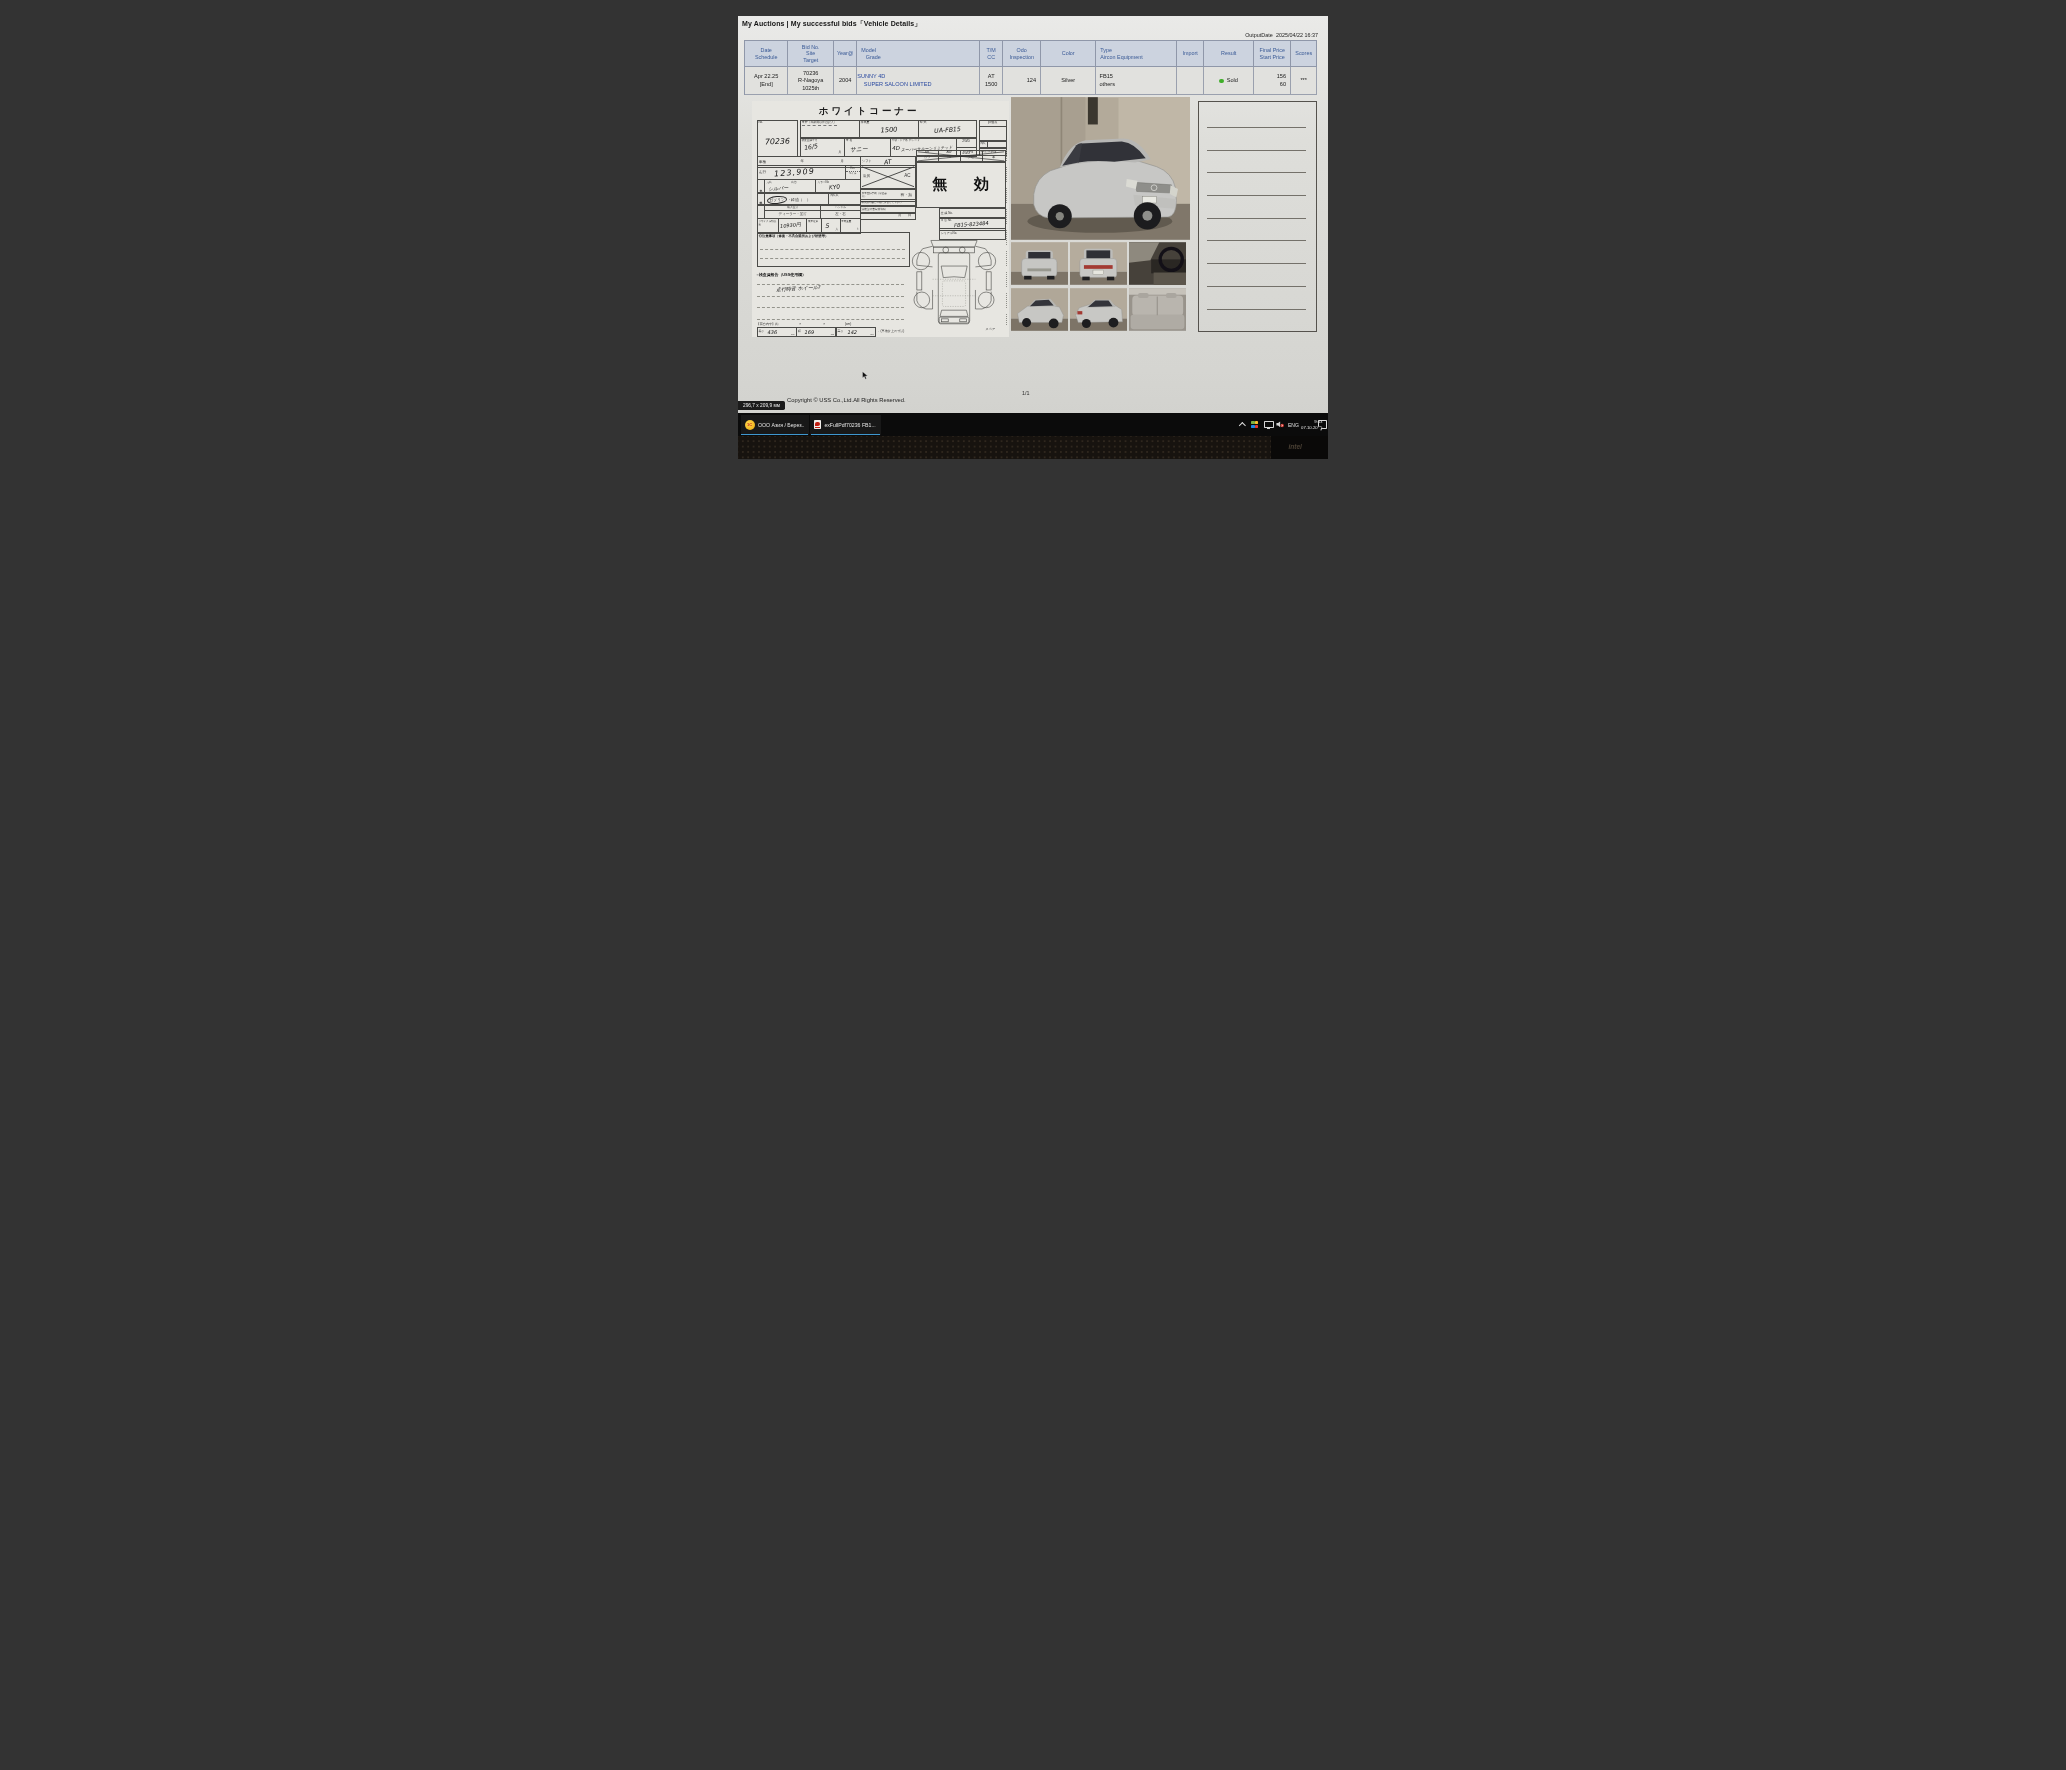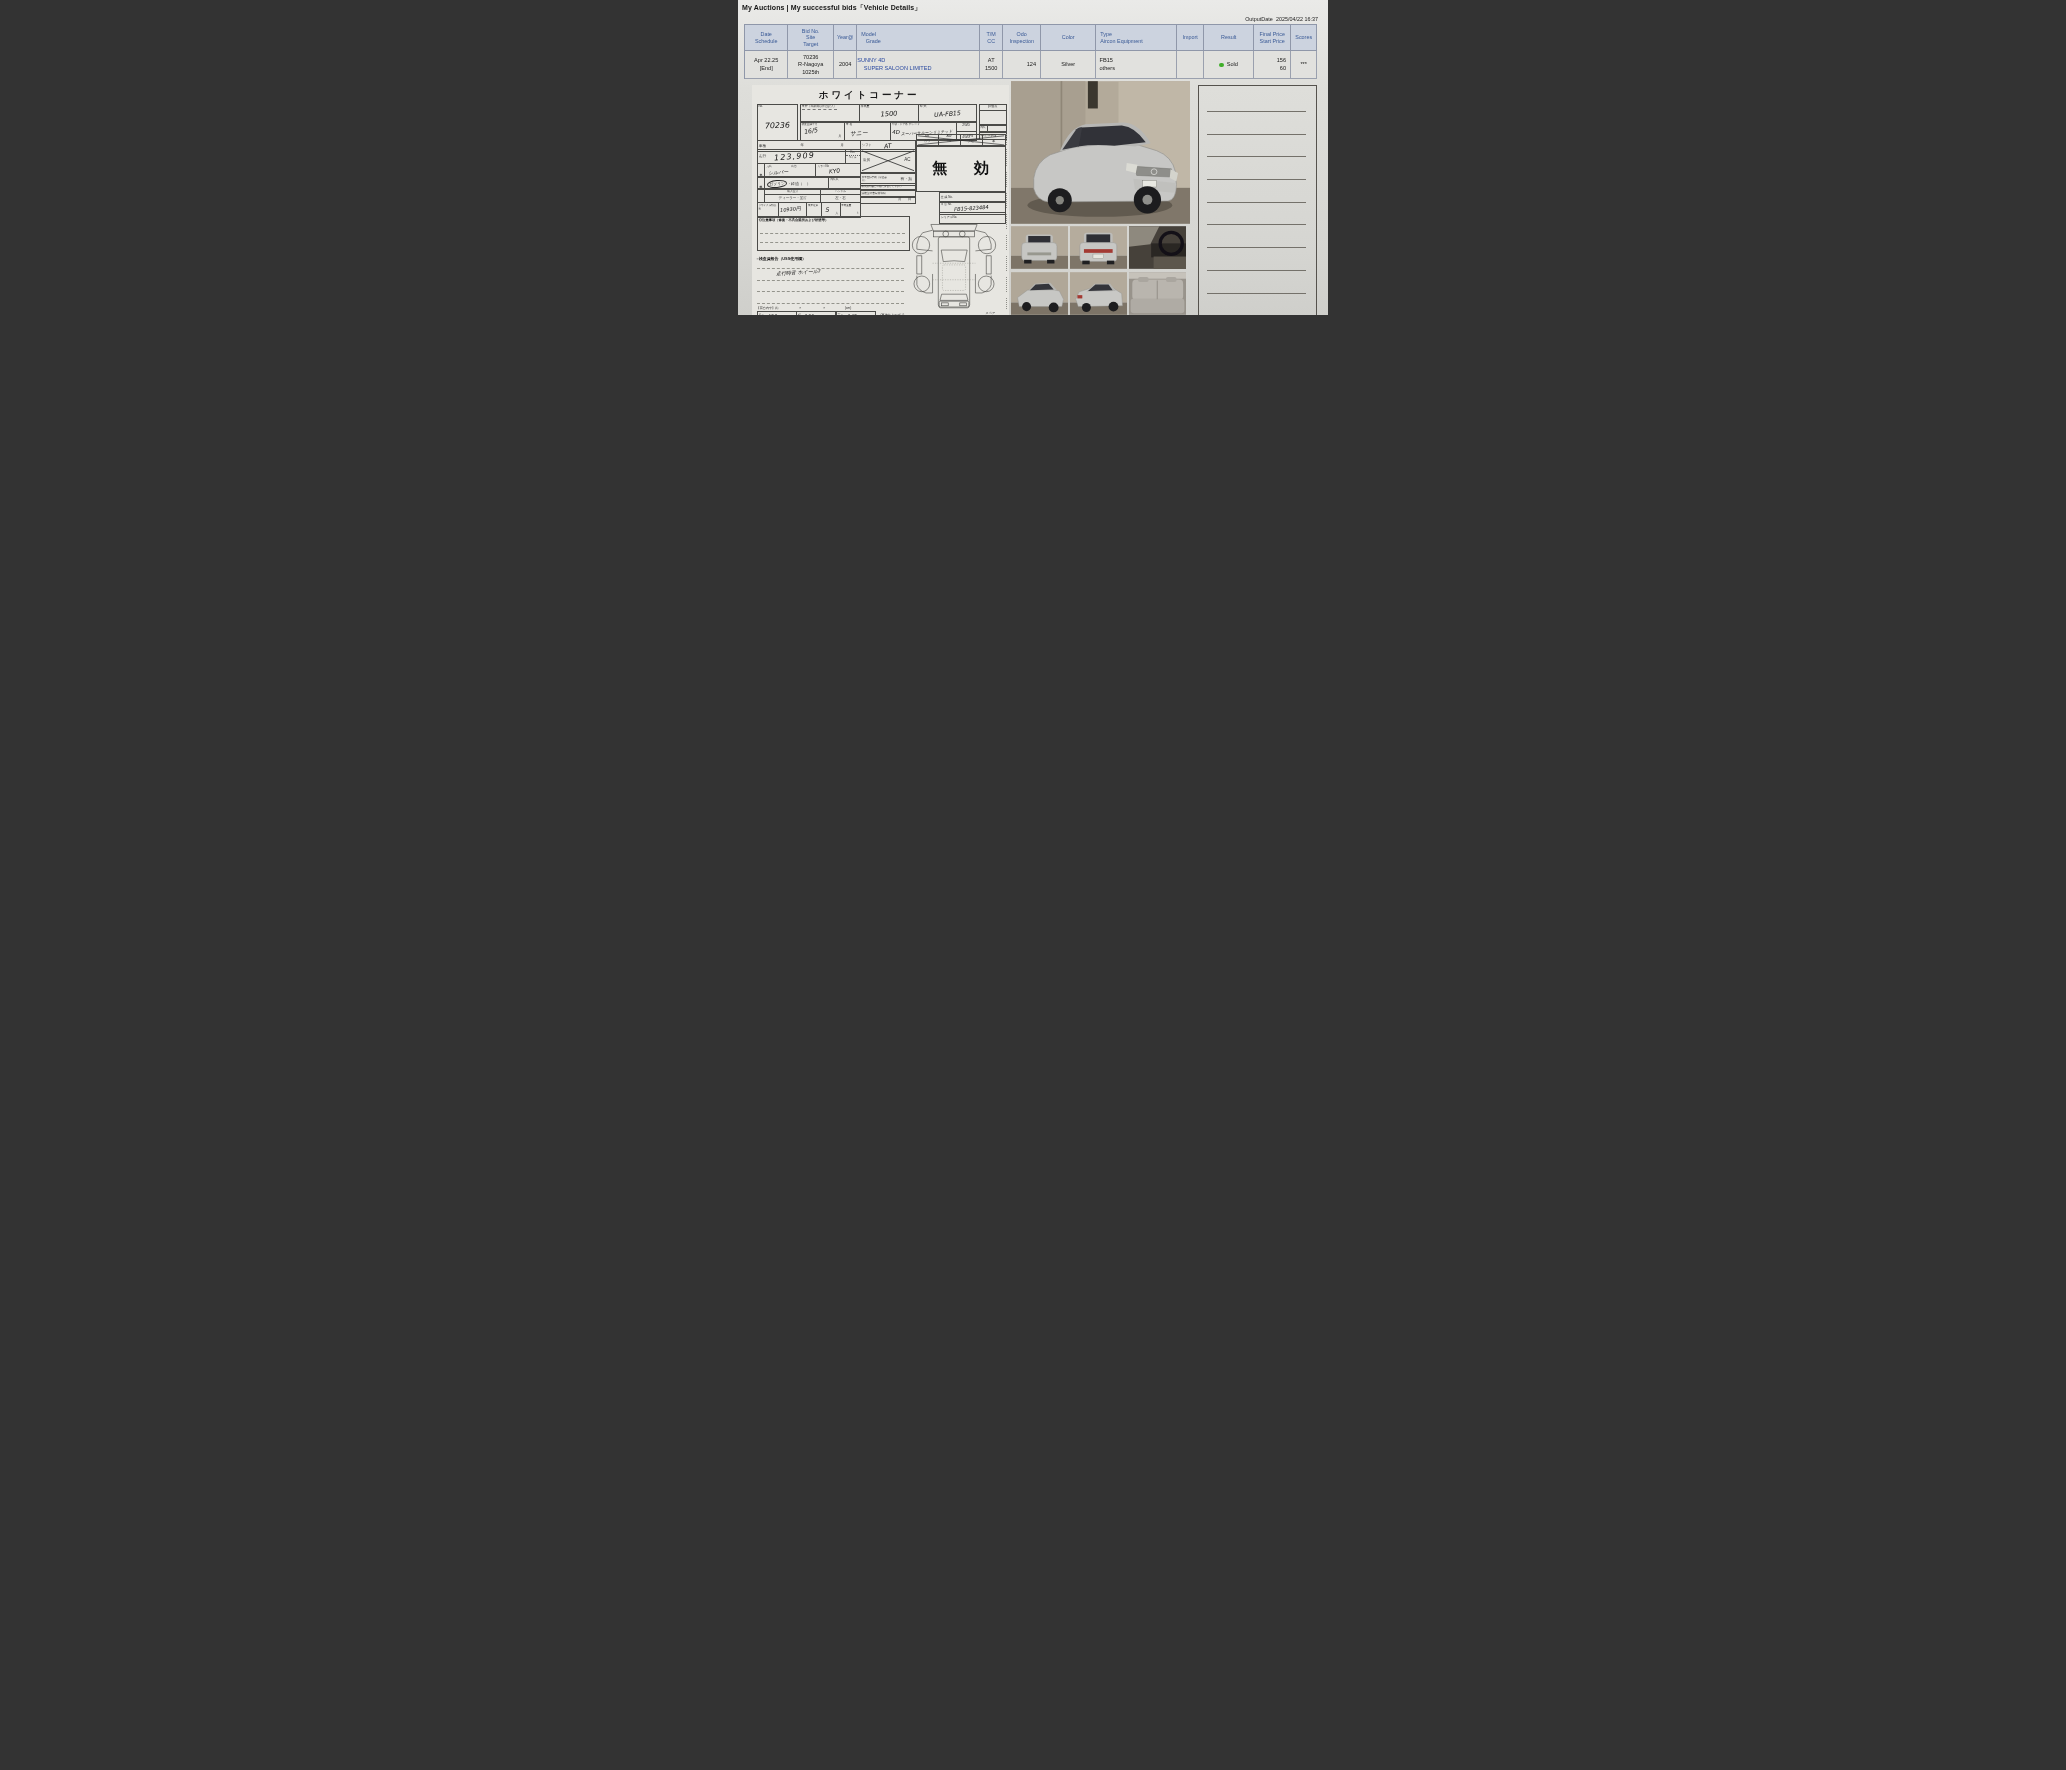--- a/index.html
+++ b/index.html
@@ -1,16 +1,16 @@
 <!DOCTYPE html>
 <html style="font-size:6.6px"><head>
 <meta charset="utf-8">
 <style>
   html,body{margin:0;padding:0;background:#333;font-family:"Liberation Sans",sans-serif;}
-  #stage{position:relative;width:590px;height:315px;margin:0 auto;overflow:hidden;
+  #stage{position:relative;width:590px;height:443px;margin:16px auto;overflow:hidden;
          background:linear-gradient(180deg,#eaeae8 0%,#dedeDA 28%,#d5d5d1 80%,#cfcfcb 100%);}
   .abs{position:absolute;}
   .pre{white-space:pre-wrap;}
 
   
   .page-title{left:4.1px;top:2.5px;font-size:7px;font-weight:700;color:#141414;letter-spacing:0.1px;}
   .outdate{right:10px;top:15.7px;font-size:5.4px;color:#1c1c1c;}
   .outdate span{margin-left:3.3px;}
   .main-table{left:6.2px;top:24px;display:grid;
      grid-template-columns:43px 46px 23px 123px 23px 38px 55px 81px 27px 50px 37px 26px;

